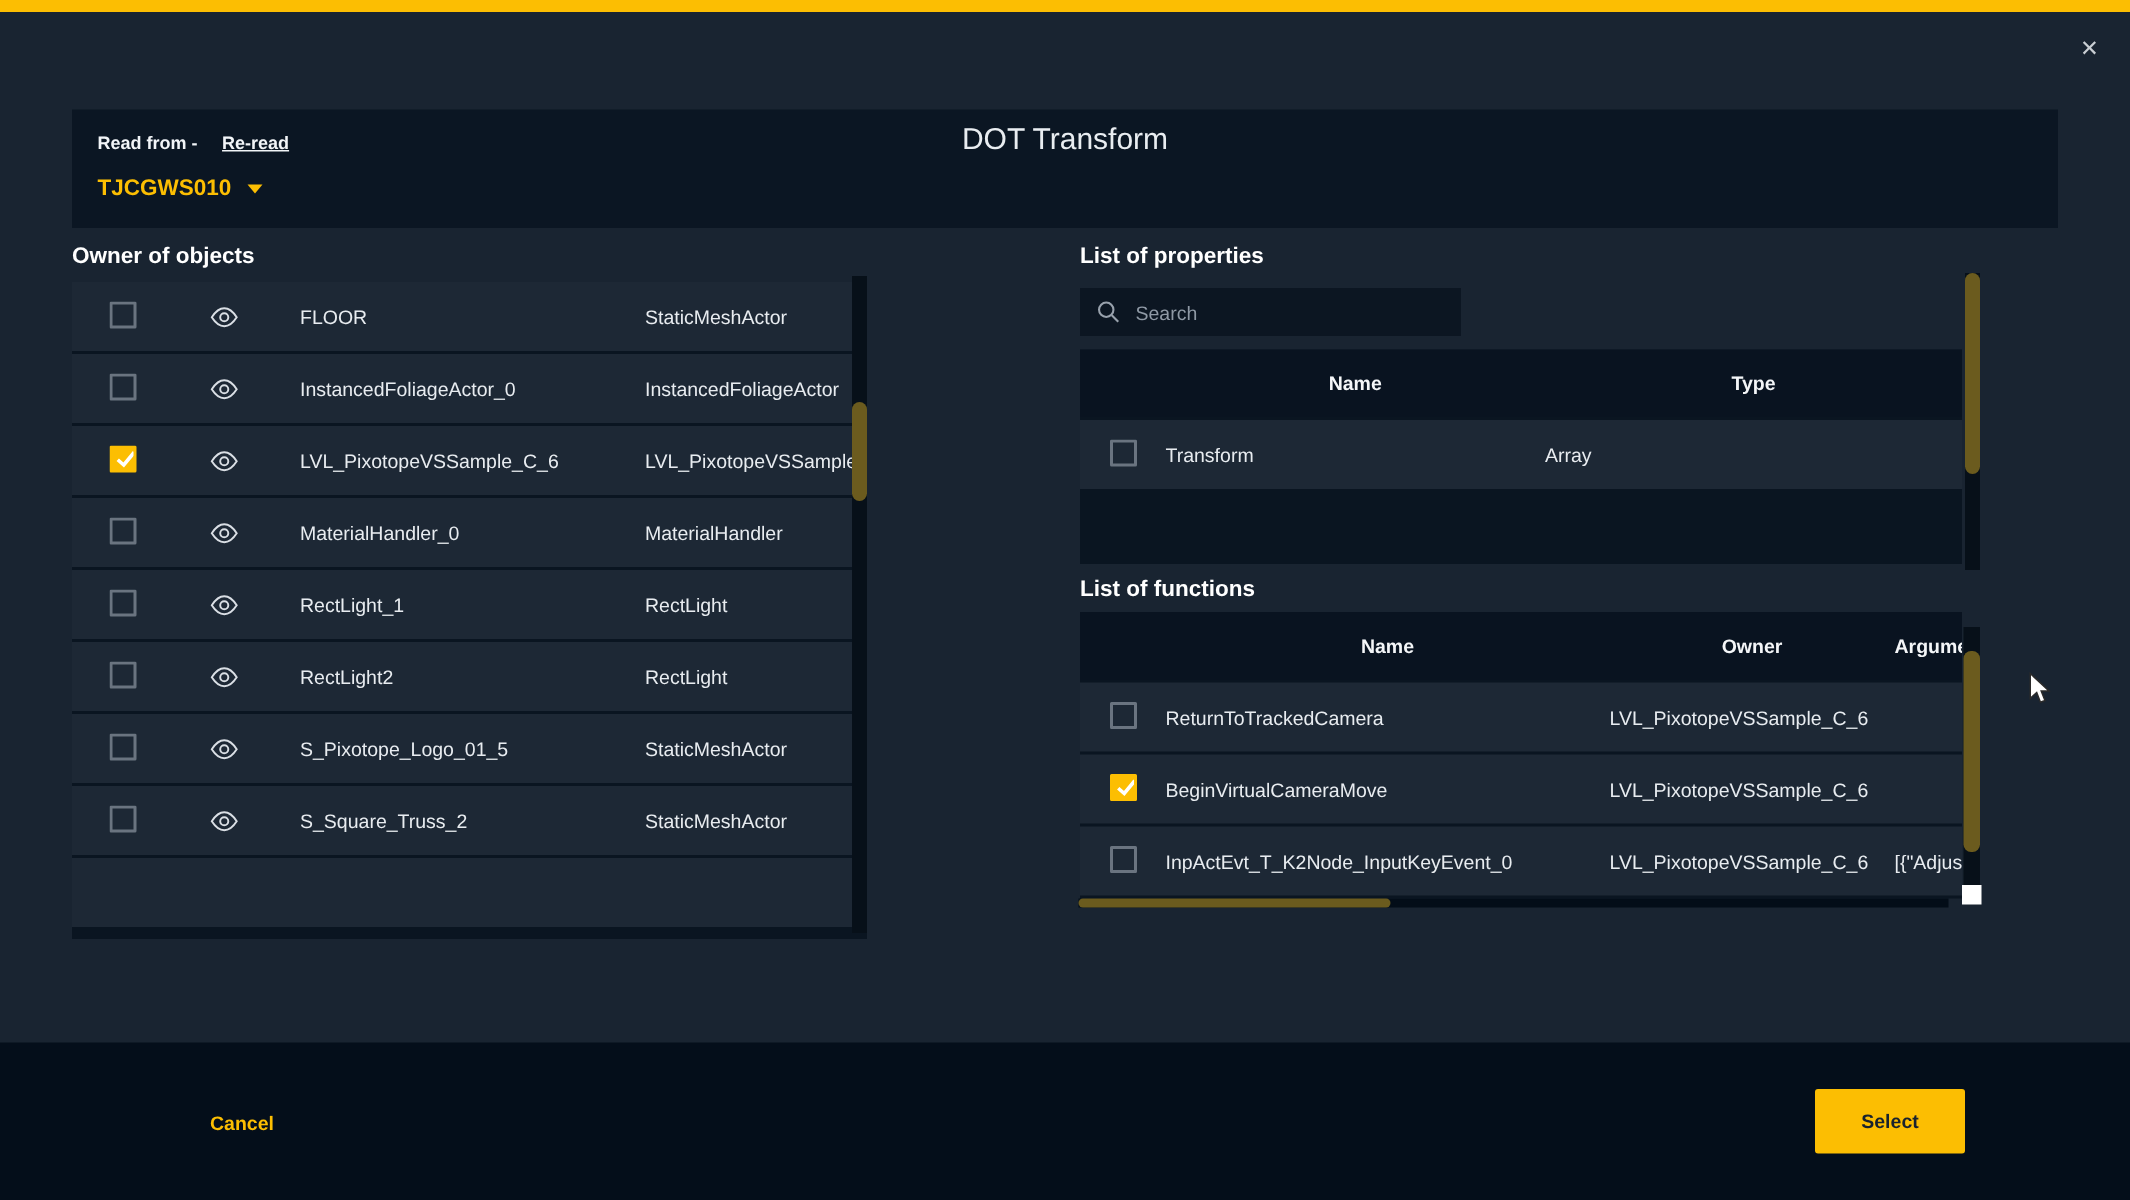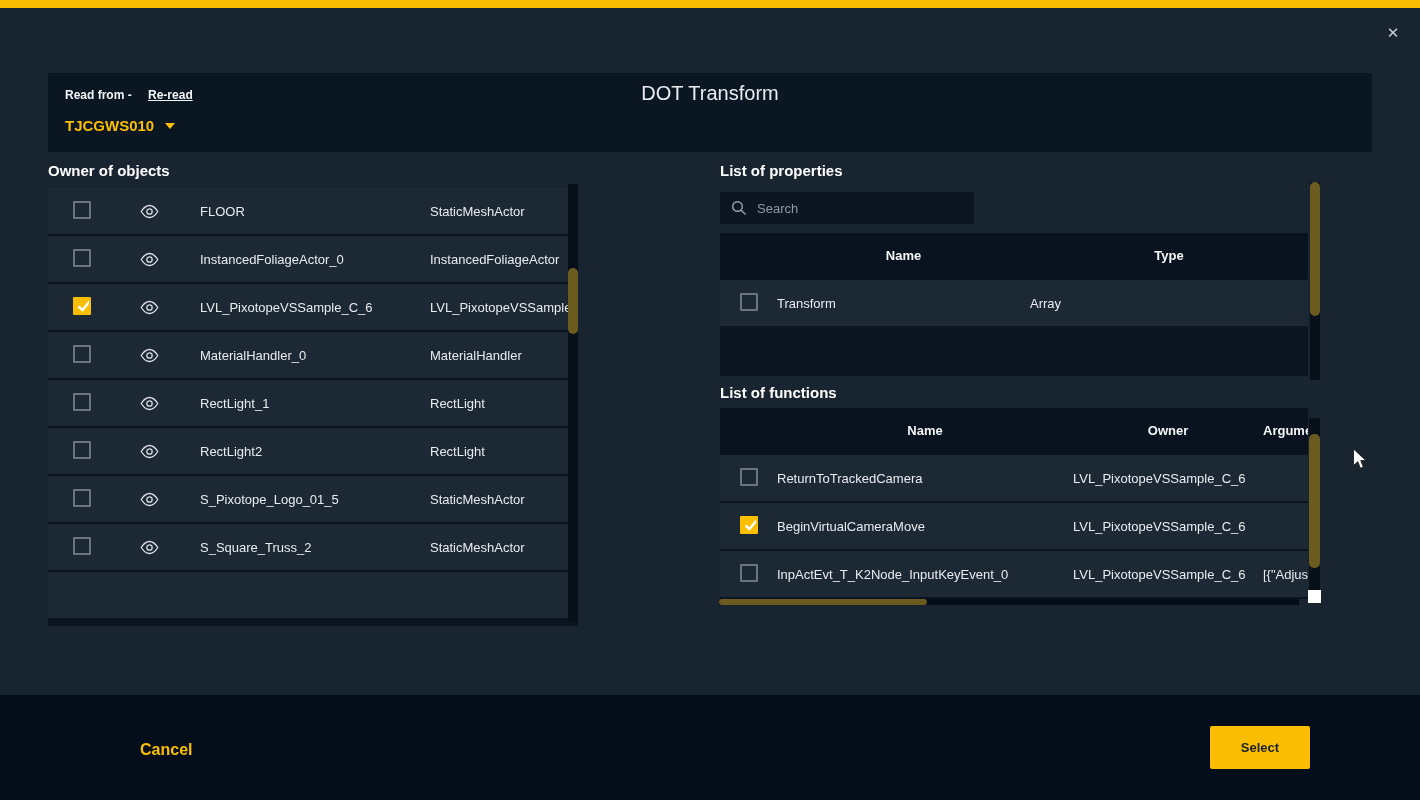--- a/index.html
+++ b/index.html
@@ -74,21 +74,21 @@
 
   
   .vtrack{position:absolute;background:#071019;}
   .vthumb{position:absolute;left:0;width:100%;background:var(--scroll-thumb);border-radius:5px;cursor:pointer;}
   .htrack{position:absolute;left:719px;top:599px;width:580px;height:6px;background:#030D18;}
   .hthumb{position:absolute;left:0;top:0;width:208px;height:6px;background:var(--scroll-thumb);border-radius:3px;cursor:pointer;}
   .sb-corner{position:absolute;left:1308px;top:590px;width:13px;height:13px;background:#FFFFFF;}
 
   
   .footer{position:absolute;left:0;top:695px;width:1420px;height:105px;background:#040E1A;}
-  .cancel-link{position:absolute;left:140px;top:46px;font-size:16px;font-weight:bold;color:var(--accent);cursor:pointer;}
+  .cancel-link{position:absolute;left:140px;top:46px;font-size:13px;font-weight:bold;color:var(--accent);cursor:pointer;}
   .select-btn{
     position:absolute;left:1210px;top:31px;width:100px;height:43px;background:var(--accent);
     border:none;border-radius:2px;font-size:13px;font-weight:bold;color:#18222E;
     font-family:"Liberation Sans",sans-serif;cursor:pointer;text-align:center;
   }
   .cursor{position:absolute;left:1352px;top:448px;pointer-events:none;}
 </style>
 </head>
 <body>
 

